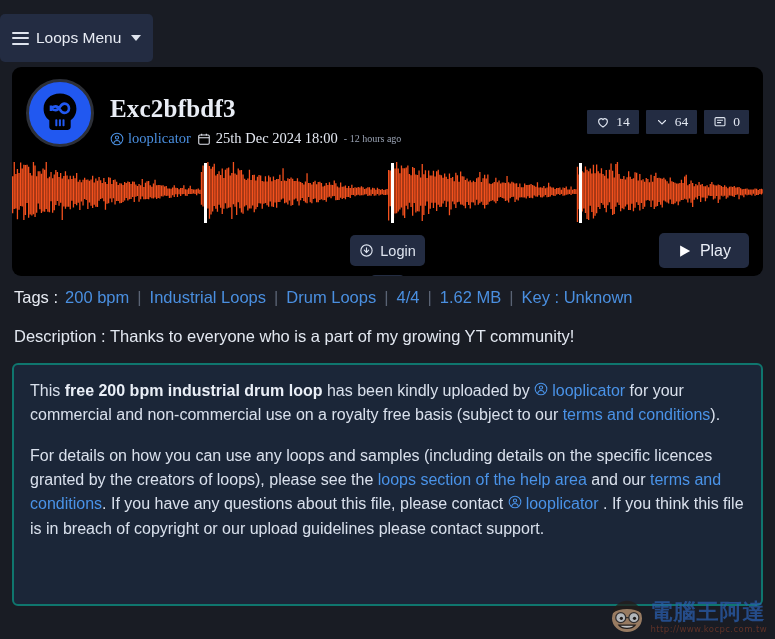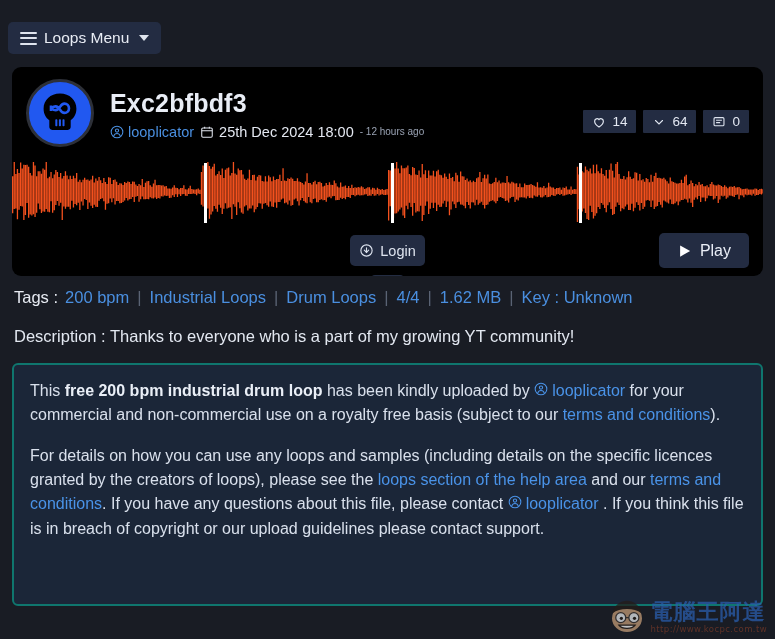--- a/index.html
+++ b/index.html
@@ -6,22 +6,22 @@
   html, body {
     width: 775px; height: 639px;
     background: #191c24;
     font-family: "Liberation Sans", sans-serif;
     overflow: hidden;
   }
   body { position: relative; }
 
   
   .topbar {
-    display: flex; align-items: center; justify-content: space-between;
-    padding: 14px 12px 0 8px;
+    display: flex; justify-content: space-between;
+    padding: 14px 12px 0 0;
     height: 62px;
   }
   .btn {
     display: inline-flex; align-items: center; gap: 7px;
     background: #232c42;
     color: #e8ecf4;
     border: none;
     border-radius: 5px;
     font-size: 15.5px;
     font-family: "Liberation Sans", sans-serif;
@@ -54,23 +54,24 @@
   
   .player-card {
     margin: 5px 12px 0 12px;
     background: #000000;
     border-radius: 9px;
     overflow: hidden;
     position: relative;
     height: 209px;
   }
   .player-head {
-    display: flex; align-items: center;
+    display: flex; align-items: flex-end;
     padding: 12px 14px 0 14px;
     position: relative;
+    font-family: Liberation Serif, serif;
   }
   .avatar {
     width: 68px; height: 68px; border-radius: 50%;
     background: #2158f0;
     border: 3px solid #2d3038;
     flex: 0 0 auto;
     display: flex; align-items: center; justify-content: center;
     overflow: hidden;
   }
   .head-text { margin-left: 16px; padding-top: 2px; }

